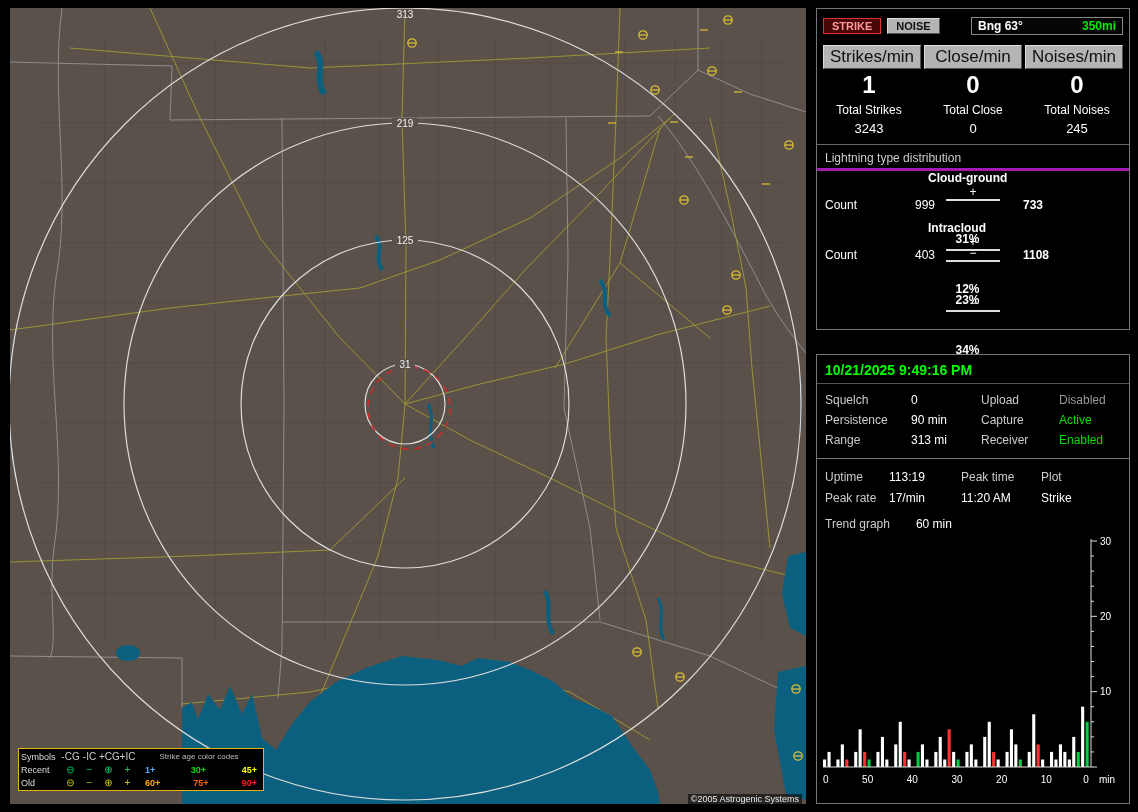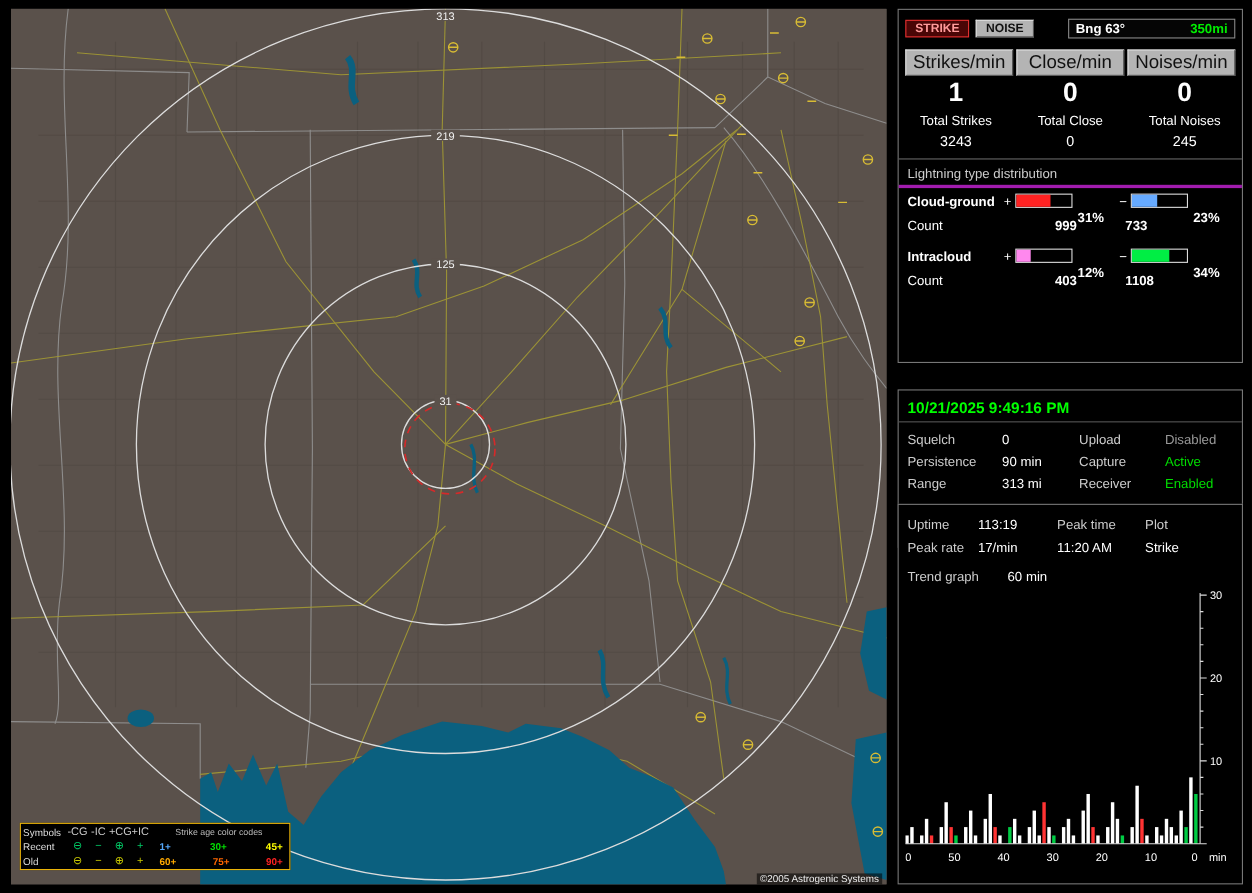--- a/index.html
+++ b/index.html
@@ -40,29 +40,29 @@
   .rate-btn{width:96px;text-align:center;font-size:17px;background:#b4b4b4;color:#111;
       border:1px solid #dcdcdc;border-right-color:#555;border-bottom-color:#555;padding:1px 0;cursor:pointer;}
   .bignum-row{display:flex;}
   .bignum{flex:1;text-align:center;font-size:24px;font-weight:bold;padding-top:2px;}
   .totals-row{display:flex;padding-top:4px;}
   .total{flex:1;text-align:center;font-size:12px;}
   .total .tv{display:block;padding-top:4px;font-size:13px;}
   .hline{border-top:1px solid #666;margin:8px 0 0 0;}
 
   .dist-title{font-size:12px;color:#ccc;padding:6px 8px 3px 8px;border-bottom:3px solid #a21caf;}
-  .dist-row{display:flex;align-items:center;padding:0 8px;height:23px;font-size:12px;}
+  .dist-row{display:flex;align-items:center;padding:0 8px;height:23px;font-size:12px;flex-direction:column;}
   .dist-name{width:90px;font-weight:bold;}
   .sign{width:11px;text-align:center;}
   .bar{width:52px;height:11px;border:1px solid #ddd;background:#000;margin:0 2px;position:relative;}
   .bar-fill{position:absolute;left:0;top:0;bottom:0;}
   .pct{width:38px;font-weight:bold;margin-left:3px;margin-top:31px;}
   .count-row{display:flex;align-items:center;padding:0 8px;height:21px;font-size:12px;}
   .count-label{width:90px;}
-  .count-pos{width:108px;font-weight:bold;text-align:center;}
+  .count-pos{width:108px;font-weight:normal;}
   .count-neg{font-weight:bold;}
 
   .datetime{color:#00ff00;font-size:14px;font-weight:bold;padding:7px 8px 5px 8px;border-bottom:1px solid #555;}
   .status-grid{display:grid;grid-template-columns:86px 70px 78px 1fr;padding:6px 8px 0 8px;
       font-size:12px;line-height:20px;}
   .info-grid{display:grid;grid-template-columns:64px 72px 80px 1fr;padding:8px 8px 0 8px;
       font-size:12px;line-height:21px;}
   .lbl{color:#ccc;}
   .val{color:#fff;}
   .trend-row{display:flex;gap:26px;padding:8px 8px 0 8px;font-size:12px;}

